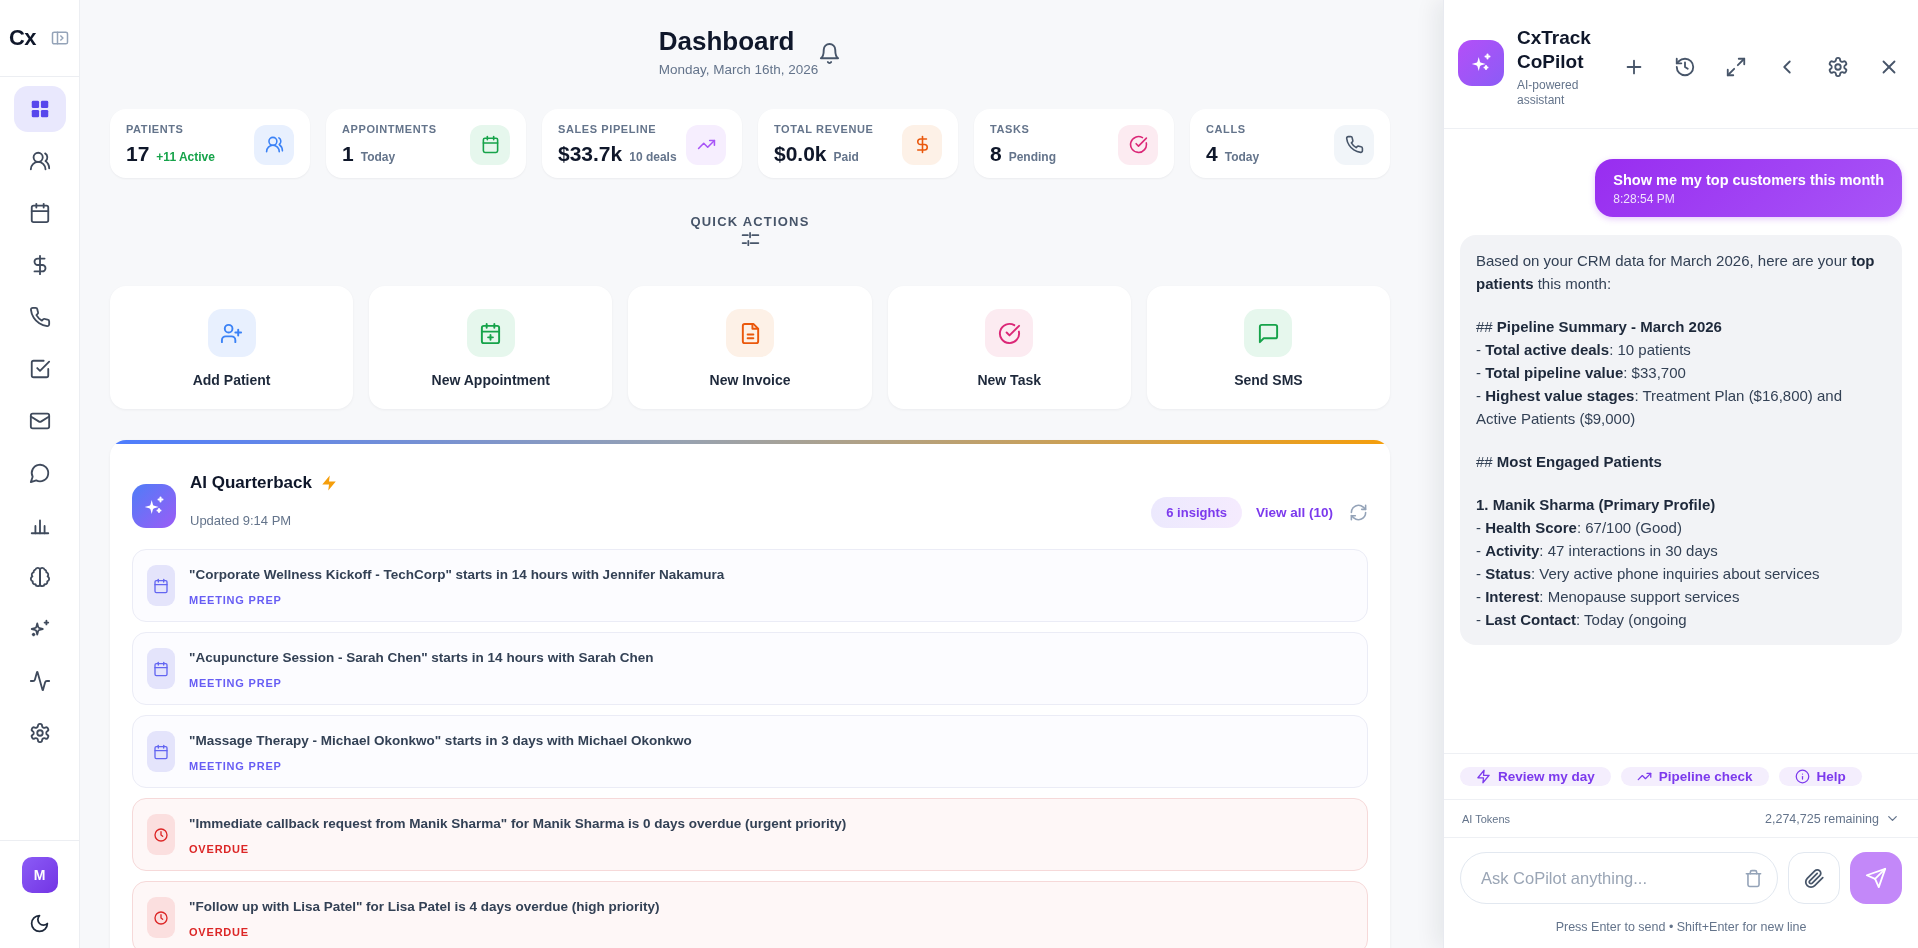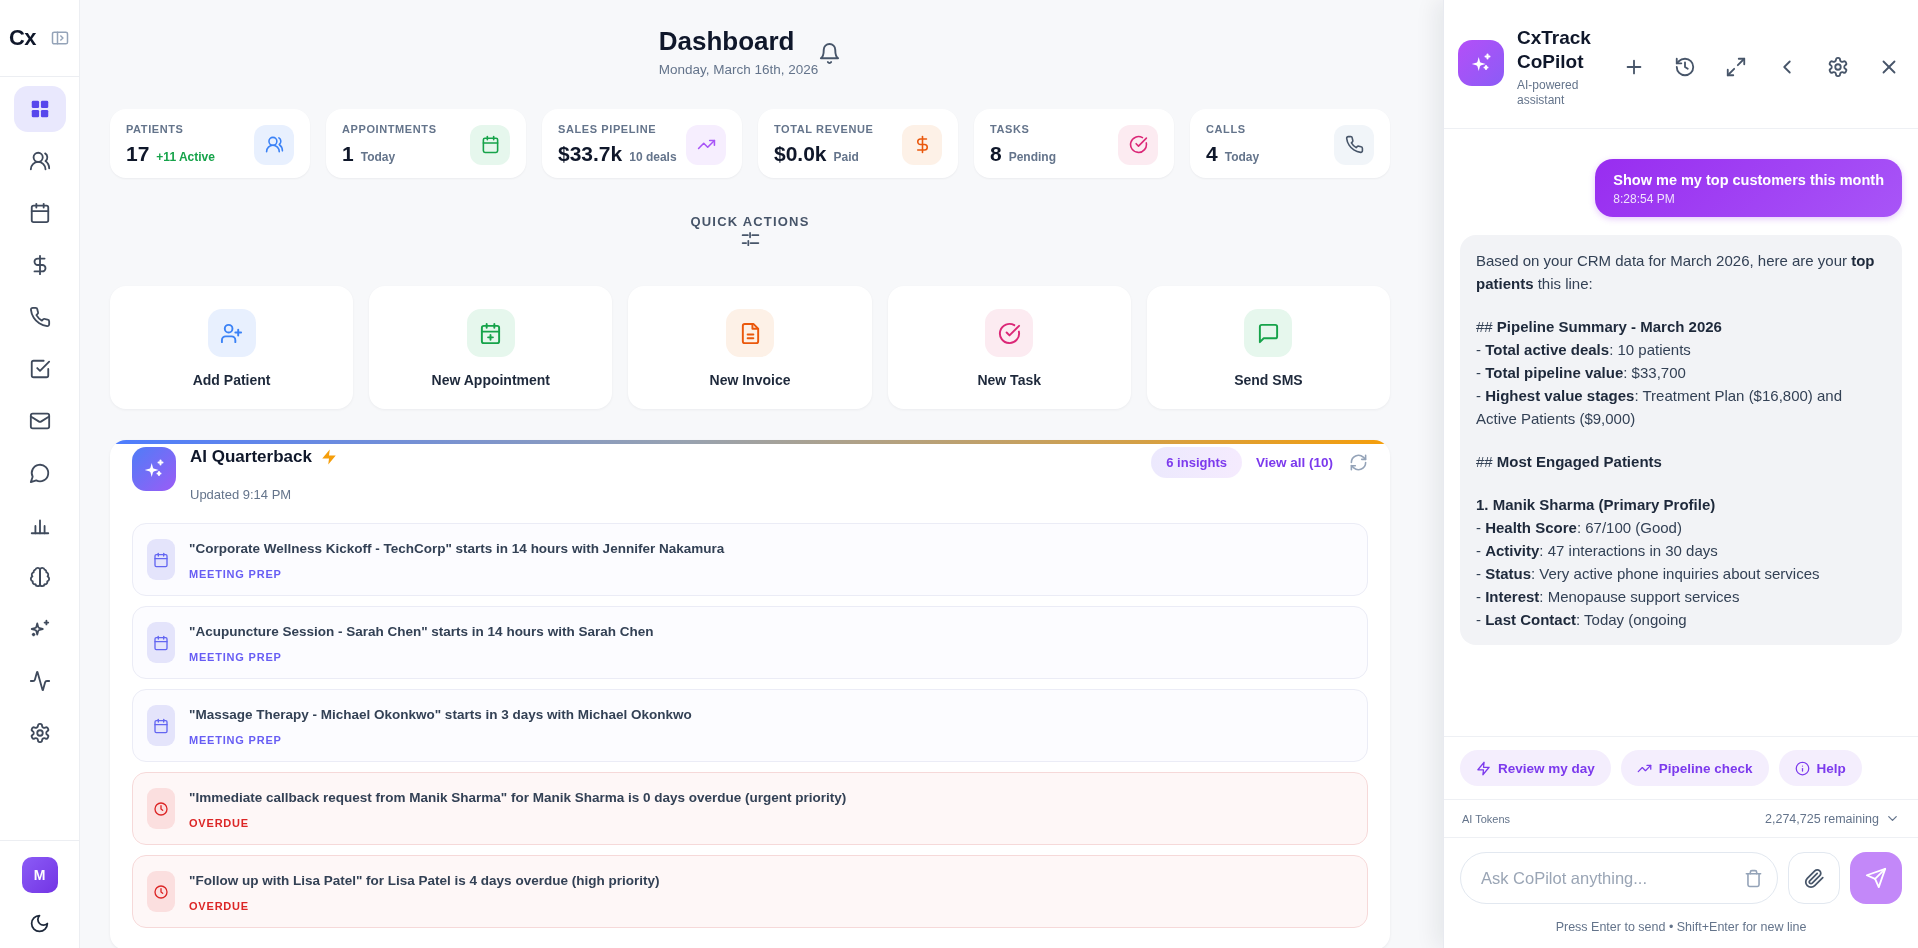--- a/index.html
+++ b/index.html
@@ -40,21 +40,21 @@
   .qa-heading { font-size:13px; font-weight:700; color:#475569; letter-spacing:1.2px; }
   .sliders-btn { color:#475569; }
   .quick-actions { display:flex; gap:16px; margin-top:33px; }
   .qa-card { flex:1; background:#fff; border-radius:16px; padding:23px 10px 21px; display:flex; flex-direction:column; align-items:center; gap:15px; box-shadow:0 1px 3px rgba(15,23,42,.05); }
   .qa-icon { width:48px; height:48px; border-radius:14px; display:flex; align-items:center; justify-content:center; }
   .qa-label { font-size:14px; font-weight:700; color:#1e293b; }
 
   
   .quarterback { margin-top:31px; background:#fff; border-radius:16px; box-shadow:0 1px 3px rgba(15,23,42,.06); overflow:hidden; }
   .qb-topbar { height:4px; background:linear-gradient(90deg,#4d7cfe 0%,#98a2b0 45%,#f59e0b 100%); }
-  .qb-head { display:flex; align-items:flex-start; padding:3px 22px 13px; }
+  .qb-head { display:flex; align-items:flex-end; padding:29px 22px 13px; }
   .qb-icon { width:44px; height:44px; border-radius:14px; background:linear-gradient(135deg,#4f7df7,#9b5cf6); color:#fff; display:flex; align-items:center; justify-content:center; flex:none; }
   .qb-titles { margin-left:14px; }
   .qb-title-row { display:flex; align-items:center; gap:8px; }
   .qb-title { font-size:17px; font-weight:800; color:#0f172a; }
   .qb-flash { color:#f59e0b; display:flex; }
   .qb-sub { font-size:13px; color:#64748b; margin-top:20px; }
   .qb-right { margin-left:auto; display:flex; align-items:center; }
   .pill-insights { background:linear-gradient(90deg,#ece9fd,#f5ebfe); color:#7c3aed; font-weight:700; font-size:13px; padding:8px 15px; border-radius:999px; }
   .view-all { font-size:13.5px; font-weight:700; color:#7c3aed; margin:0 16px 0 14px; }
   .refresh-btn { color:#94a3b8; display:flex; }
@@ -80,21 +80,21 @@
 
   .cp-chat { flex:1; overflow:hidden; padding:30px 16px 0; display:flex; flex-direction:column; gap:18px; background:#fff; }
   .msg-user { align-self:flex-end; max-width:345px; background:linear-gradient(135deg,#982df0,#a855f7); color:#fff; border-radius:18px; padding:13px 18px 11px; box-shadow:0 2px 6px rgba(152,45,240,.25); }
   .msg-user-text { font-size:14.5px; font-weight:600; }
   .msg-user-time { font-size:12px; color:rgba(255,255,255,.85); margin-top:4px; }
   .msg-assistant { background:#f2f3f6; border-radius:16px; padding:14px 16px; color:#334155; font-size:15px; line-height:23px; }
   .msg-assistant b { color:#1e293b; }
   .msg-blank { height:20px; }
 
   .cp-chips { display:flex; gap:10px; padding:13px 16px; border-top:1px solid #eef0f4; }
-  .chip { display:flex; align-items:center; gap:7px; background:#f4eefd; color:#7c3aed; font-weight:700; font-size:13.5px; padding:0 16px; height:36px; border-radius:999px; }
+  .chip { display:flex; align-items:center; gap:7px; background:#f4eefd; color:#7c3aed; font-weight:700; font-size:13.5px; padding:0 16px; height:19px; border-radius:999px; }
   .cp-tokens { display:flex; justify-content:space-between; align-items:center; padding:11px 18px; border-top:1px solid #eef0f4; color:#64748b; }
   .tokens-label { font-size:11px; }
   .tokens-right { display:flex; align-items:center; gap:6px; font-size:12.5px; color:#64748b; }
   .cp-input-row { display:flex; gap:10px; padding:14px 16px 8px; align-items:center; border-top:1px solid #eef0f4; }
   .cp-input-wrap { flex:1; height:52px; border:1.5px solid #e2e8f0; border-radius:26px; display:flex; align-items:center; padding:0 14px 0 20px; background:#fff; }
   .cp-input-wrap input { flex:1; border:none; outline:none; font-size:16.5px; color:#334155; background:transparent; min-width:0; }
   .cp-input-wrap input::placeholder { color:#9aa5b5; }
   .trash-btn { color:#94a3b8; display:flex; }
   .attach-btn { width:52px; height:52px; border-radius:16px; border:1.5px solid #e2e8f0; background:#fff; color:#475569; display:flex; align-items:center; justify-content:center; flex:none; }
   .send-btn { width:52px; height:52px; border-radius:16px; background:#c388f9; color:#fff; display:flex; align-items:center; justify-content:center; flex:none; }
@@ -634,21 +634,21 @@
         </button>
       </div>
   </div>
 
   <div class="cp-chat">
     <div class="msg-user">
       <div class="msg-user-text">Show me my top customers this month</div>
       <div class="msg-user-time">8:28:54 PM</div>
     </div>
     <div class="msg-assistant">
-        <div class="msg-line"><span>Based on your CRM data for March 2026, here are your </span><b>top patients</b><span> this line:</span></div>
+        <div class="msg-line"><span>Based on your CRM data for March 2026, here are your </span><b>top patients</b><span> this month:</span></div>
         <div class="msg-blank"></div>
         <div class="msg-line"><span>## </span><b>Pipeline Summary - March 2026</b></div>
         <div class="msg-line"><span>- </span><b>Total active deals</b><span>: 10 patients</span></div>
         <div class="msg-line"><span>- </span><b>Total pipeline value</b><span>: $33,700</span></div>
         <div class="msg-line"><span>- </span><b>Highest value stages</b><span>: Treatment Plan ($16,800) and Active Patients ($9,000)</span></div>
         <div class="msg-blank"></div>
         <div class="msg-line"><span>## </span><b>Most Engaged Patients</b></div>
         <div class="msg-blank"></div>
         <div class="msg-line"><b>1. Manik Sharma (Primary Profile)</b></div>
         <div class="msg-line"><span>- </span><b>Health Score</b><span>: 67/100 (Good)</span></div>

